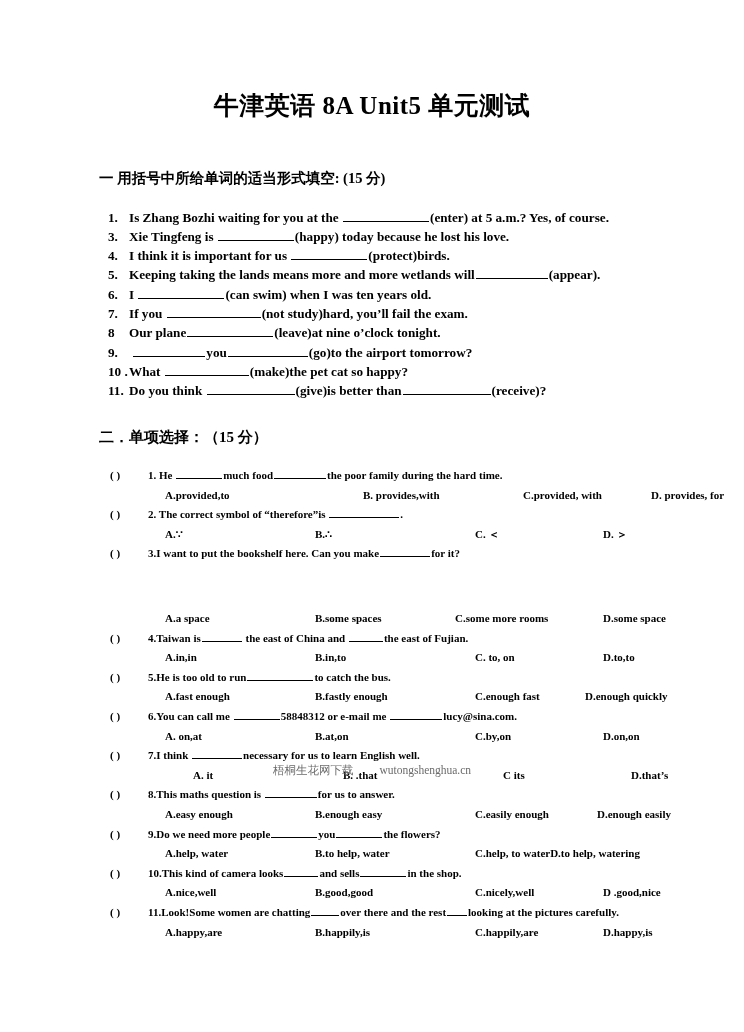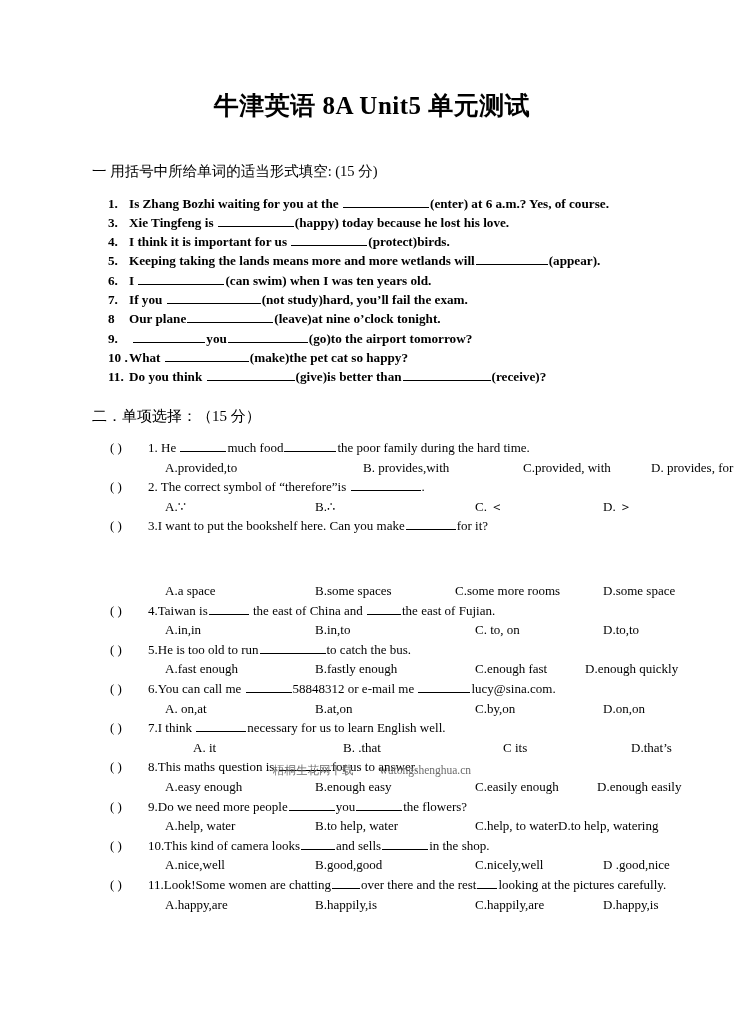--- a/index.html
+++ b/index.html
@@ -30,22 +30,22 @@
     font-weight: bold;
     letter-spacing: 0.5px;
     margin: 0;
     padding-top: 92px;
     line-height: 1.15;
   }
 
   
   .section-heading {
     font-size: 14.5px;
-    font-weight: normal;
-    margin: 4px;
+    font-weight: bold;
+    margin: 11px;
     line-height: 1.3;
   }
   #section-one-heading { padding-left: 88px; padding-top: 37px; }
   #section-two-heading { padding-left: 88px; padding-top: 16px; font-size: 15px; }
 
   
   .fill-list {
     margin: 0;
     padding: 9px 0 0 0;
     list-style: none;
@@ -70,22 +70,22 @@
     margin: 0 1px;
   }
 
   
   .mc-list {
     margin: 0;
     padding: 8px 0 0 0;
     list-style: none;
   }
   .mc-item {
-    font-size: 13px;
-    font-weight: normal;
+    font-size: 11px;
+    font-weight: bold;
     line-height: 19.6px;
     white-space: nowrap;
   }
   .mc-stem {
     padding-left: 110px;
   }
   .mc-paren {
     display: inline-block;
     width: 38px;
   }
@@ -112,21 +112,21 @@
 </head>
 <body>
 
 <div class="page">
 
   <h1 class="doc-title">牛津英语 8A Unit5 单元测试</h1>
 
   <div class="section-heading" id="section-one-heading">一 用括号中所给单词的适当形式填空: (15 分)</div>
 
   <ol class="fill-list" id="fill-list">
-      <li class="fill-item"><span class="fill-num">1.</span><span>Is Zhang Bozhi waiting for you at the </span><span class="blank" style="width: 86px;"></span><span>(enter) at 6 a.m.?     Yes, of course.</span></li>
+      <li class="fill-item"><span class="fill-num">1.</span><span>Is Zhang Bozhi waiting for you at the </span><span class="blank" style="width: 86px;"></span><span>(enter) at 5 a.m.?     Yes, of course.</span></li>
       <li class="fill-item"><span class="fill-num">3.</span><span>Xie Tingfeng is </span><span class="blank" style="width: 76px;"></span><span>(happy) today because he lost his love.</span></li>
       <li class="fill-item"><span class="fill-num">4.</span><span>I think it is important for us </span><span class="blank" style="width: 76px;"></span><span>(protect)birds.</span></li>
       <li class="fill-item"><span class="fill-num">5.</span><span>Keeping taking the lands means more and more wetlands will</span><span class="blank" style="width: 72px;"></span><span>(appear).</span></li>
       <li class="fill-item"><span class="fill-num">6.</span><span>I </span><span class="blank" style="width: 86px;"></span><span>(can swim) when I was ten years old.</span></li>
       <li class="fill-item"><span class="fill-num">7.</span><span>If you </span><span class="blank" style="width: 94px;"></span><span>(not study)hard, you’ll fail the exam.</span></li>
       <li class="fill-item"><span class="fill-num">8</span><span>Our plane</span><span class="blank" style="width: 86px;"></span><span>(leave)at nine o’clock tonight.</span></li>
       <li class="fill-item"><span class="fill-num">9.</span><span>  </span><span class="blank" style="width: 72px;"></span><span>you</span><span class="blank" style="width: 80px;"></span><span>(go)to the airport tomorrow?</span></li>
       <li class="fill-item"><span class="fill-num">10 .</span><span>What </span><span class="blank" style="width: 84px;"></span><span>(make)the pet cat so happy?</span></li>
       <li class="fill-item"><span class="fill-num">11.</span><span>Do you think </span><span class="blank" style="width: 88px;"></span><span>(give)is better than</span><span class="blank" style="width: 88px;"></span><span>(receive)?</span></li>
     </ol>

